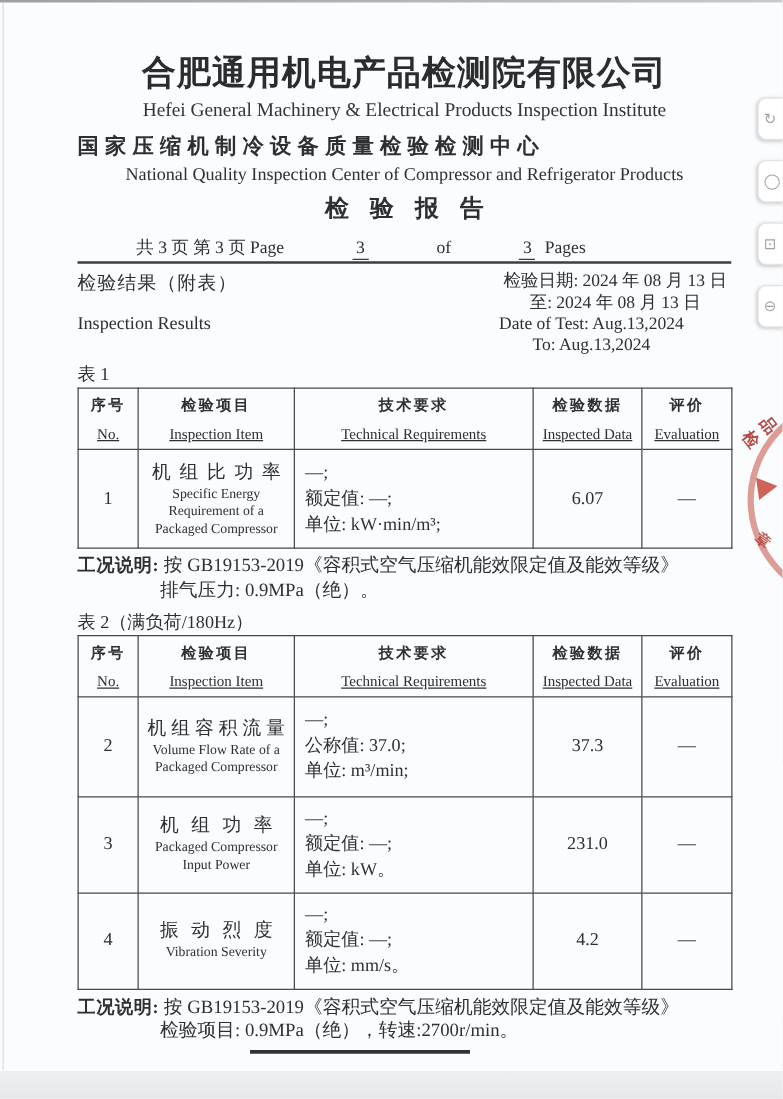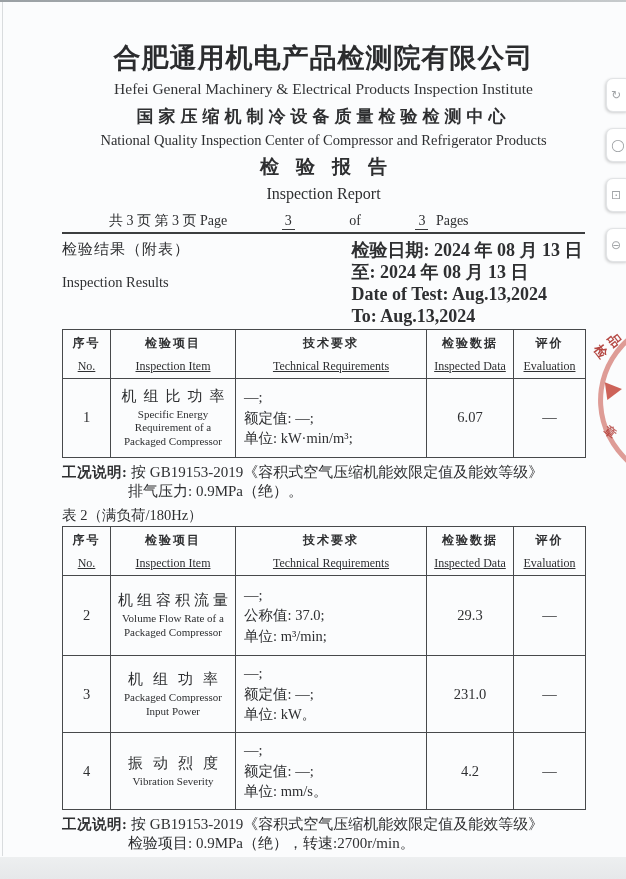--- a/index.html
+++ b/index.html
@@ -22,41 +22,41 @@
     background:#d9dcde; }
   .bottom-strip { position:absolute; left:0; top:857px; width:626px; height:22px;
     background: linear-gradient(to bottom,#edeff0,#e6e8ea); }
 
   .content { position:absolute; left:62px; top:0; width:523px; }
 
   
   .h-company-cn { margin-top:40px; text-align:center; font-size:27px; font-weight:700;
     letter-spacing:1px; color:#2b2c2e; }
   .h-company-en { margin-top:4px; text-align:center; font-size:15.5px; color:#333436; }
-  .h-center-cn  { margin-top:7px; text-align:center; font-size:17px; font-weight:600;
+  .h-center-cn  { margin-top:7px; text-align:left; font-size:17px; font-weight:600;
     letter-spacing:5px; }
   .h-center-en  { margin-top:4px; text-align:center; font-size:14.5px; }
   .h-report-cn  { margin-top:5px; text-align:center; font-size:19px; font-weight:700;
     letter-spacing:17px; text-indent:17px; }
   .h-report-en  { margin-top:5px; text-align:center; font-size:16px; }
 
   
   .meta-row { margin-top:9px; display:flex; justify-content:space-between;
     align-items:flex-end; font-size:14px; }
   .no-value { display:inline-block; min-width:216px; padding:0 4px 1px 6px;
     border-bottom:1.5px solid #3a3b3d; letter-spacing:1px; }
   .pg-part { margin-right:4px;margin-left:47px; }
   .pg-num { padding:0 3px 1px 3px; border-bottom:1.5px solid #3a3b3d; }
   .meta-rule { margin-top:2px; border-top:2px solid #3c3e40; }
 
   
   .results-row { margin-top:6px; display:flex; justify-content:space-between; }
   .res-cn { font-size:15px; letter-spacing:1px; }
   .res-en { margin-top:15px; font-size:14.5px; }
-  .dates { text-align:left; font-size:18px; line-height:1.22;font-weight:bold; }
+  .dates { text-align:center; font-size:14px; line-height:1.22; }
   .dates .en-line { margin-right:38px; }
 
   
   .tbl-label { margin-top:5px; font-size:14.5px; }
   table { width:523px; border-collapse:collapse; table-layout:fixed; margin-top:1px; }
   table, th, td { border:1.5px solid #47494b; }
   th { font-weight:normal; vertical-align:middle; padding:5px 2px 4px 2px; }
   .th-cn { font-size:12px; font-weight:600; letter-spacing:2px; }
   .th-en { margin-top:7px; font-size:12px;text-decoration:underline; }
   td { vertical-align:middle; text-align:center; font-size:14.5px; }
@@ -109,21 +109,20 @@
   <div class="scan-top"></div>
   <div class="scan-left"></div>
 
   <div class="content">
 
     <div class="h-company-cn">合肥通用机电产品检测院有限公司</div>
     <div class="h-company-en">Hefei General Machinery &amp; Electrical Products Inspection Institute</div>
     <div class="h-center-cn">国家压缩机制冷设备质量检验检测中心</div>
     <div class="h-center-en">National Quality Inspection Center of Compressor and Refrigerator Products</div>
     <div class="h-report-cn">检验报告</div>
-    <div class="h-report-en">Inspection Report</div>
 
     <div class="meta-row">
       <div>
         <span class="pg-part">共 3 页 第 3 页 Page</span>
         <span class="pg-part pg-num">3</span>
         <span class="pg-part">of</span>
         <span class="pg-part pg-num">3</span>
         <span>Pages</span>
       </div>
     </div>
@@ -135,20 +134,21 @@
         <div class="res-en">Inspection Results</div>
       </div>
       <div class="dates">
         <div>检验日期: 2024 年 08 月 13 日</div>
         <div>至: 2024 年 08 月 13 日</div>
         <div class="en-line">Date of Test: Aug.13,2024</div>
         <div class="en-line">To: Aug.13,2024</div>
       </div>
     </div>
 
+    <div class="tbl-label">表 1</div>
     <table>
       <colgroup>
           <col style="width:48px">
           <col style="width:125px">
           <col style="width:191px">
           <col style="width:87px">
           <col style="width:72px">
         </colgroup>
       <tbody>
           <tr>
@@ -241,21 +241,21 @@
           <div class="item-en">
             <div>Volume Flow Rate of a</div>
             <div>Packaged Compressor</div>
           </div>
         </td>
         <td class="req">
           <div>—;</div>
           <div>公称值: 37.0;</div>
           <div>单位: m³/min;</div>
         </td>
-        <td>29.3</td>
+        <td>37.3</td>
         <td>—</td>
       </tr>
       <tr class="row-h3">
         <td>3</td>
         <td>
           <div class="item-cn sp10">机组功率</div>
           <div class="item-en">
             <div>Packaged Compressor</div>
             <div>Input Power</div>
           </div>

